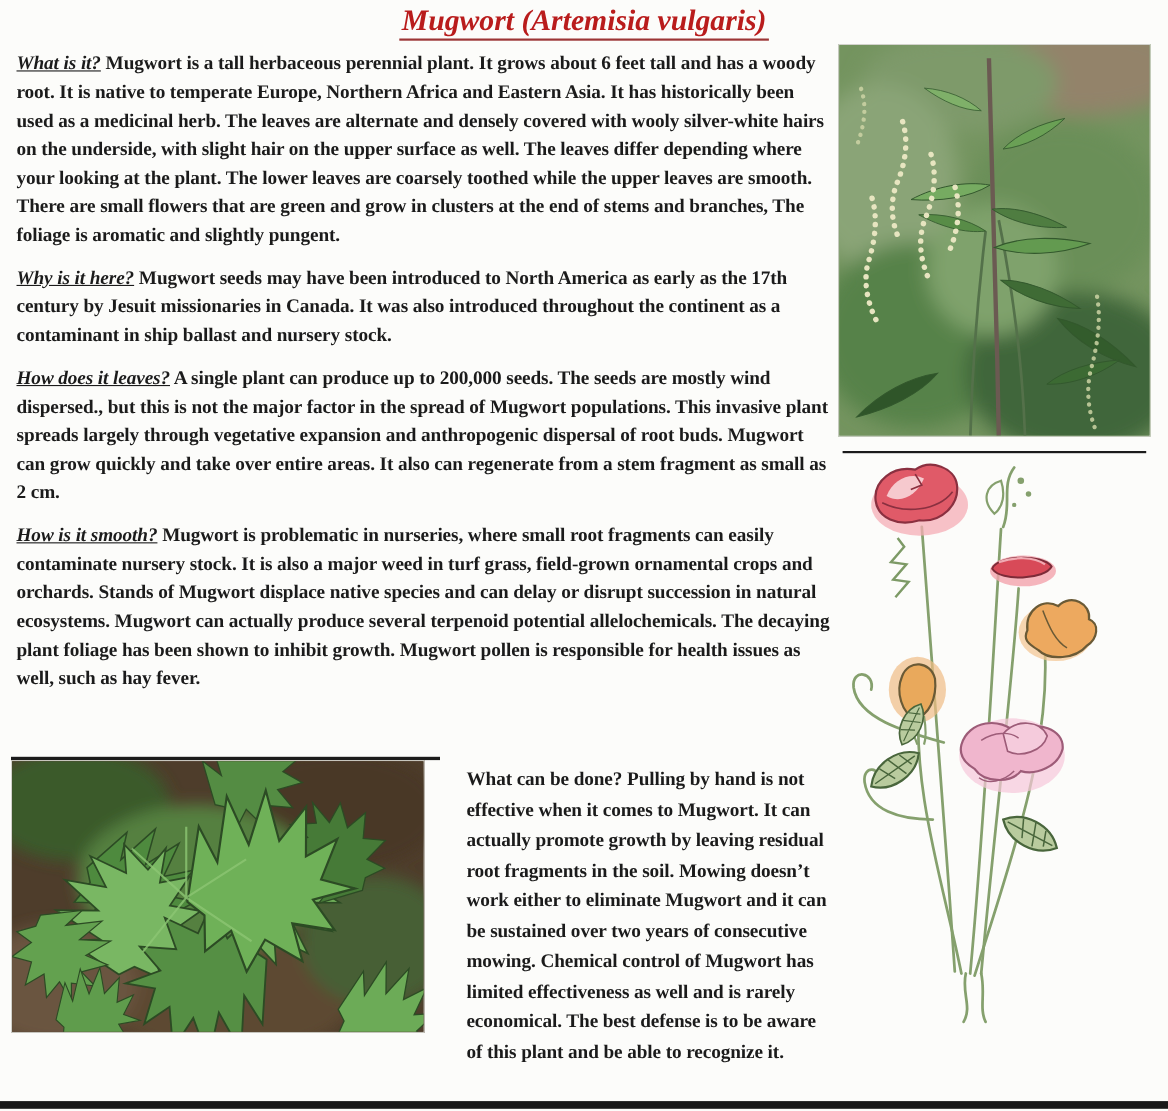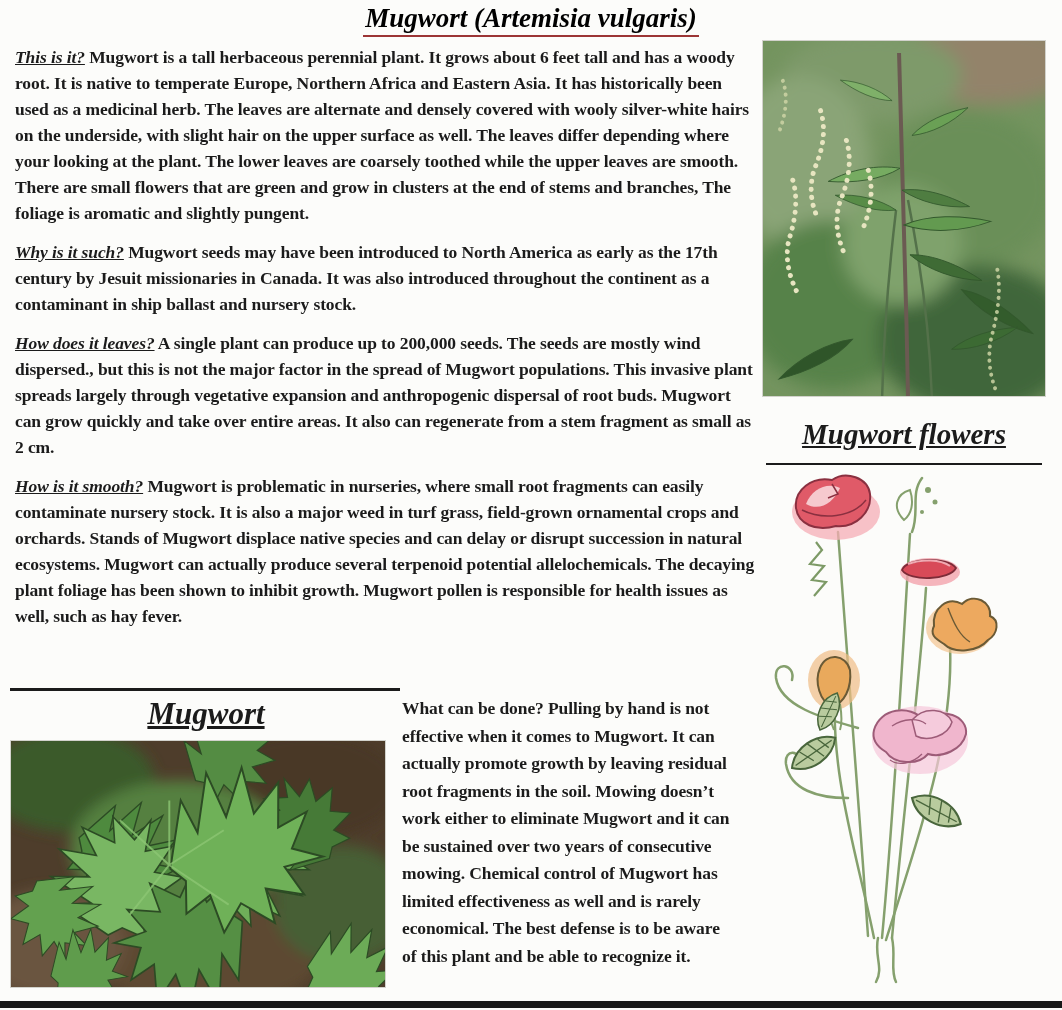--- a/index.html
+++ b/index.html
@@ -4,21 +4,21 @@
 <style>
   html,body{margin:0;padding:0;}
   body{
     width:1062px;height:1010px;position:relative;overflow:hidden;
     background:#fcfcfa;
     font-family:"Liberation Serif","DejaVu Serif",serif;
     color:#1b1b1b;
   }
   .page-title{
     position:absolute;left:0;top:3px;width:1062px;text-align:center;
-    font-style:italic;font-weight:700;font-size:27px;color:#000000;
+    font-style:italic;font-weight:700;font-size:27px;color:#b91c1c;
   }
   .page-title .tspan{
     display:inline-block;border-bottom:2px solid #9c3535;padding:0 2px 1px 2px;
   }
   .left-col{
     position:absolute;left:15px;top:44px;width:740px;
   }
   .section{
     margin:0 0 13px 0;
     font-size:17.5px;font-weight:700;line-height:26px;letter-spacing:-0.1px;
@@ -33,21 +33,21 @@
   .fig-left{width:392px;flex:0 0 392px;}
   .rule-left{height:3px;background:#1b1b1b;width:390px;}
   .fig-caption{
     text-align:center;font-style:italic;font-weight:700;font-size:31px;
     text-decoration:underline;margin:6px 0 9px 0;line-height:34px;
   }
   .photo-left{
     width:374px;height:246px;border:1px solid #d2d2cc;background:#4e3d2b;display:block;
   }
   .done-col{
-    width:334px;padding-top:7px;
+    width:334px;margin-left:22px;padding-top:7px;
     font-size:17.5px;font-weight:700;line-height:27.5px;letter-spacing:-0.1px;
   }
   .right-col{
     position:absolute;left:762px;top:40px;width:284px;
   }
   .photo-right{
     width:282px;height:355px;border:1px solid #d2d2cc;background:#74945f;display:block;
   }
   .flowers-caption{
     margin-top:21px;text-align:center;font-style:italic;font-weight:700;font-size:29px;
@@ -61,41 +61,40 @@
 </style>
 </head>
 <body>
 
 <div class="page-title">
   <span class="tspan">Mugwort (Artemisia vulgaris)</span>
 </div>
 
 <div class="left-col">
   <p class="section">
-    <span class="h">This is it?</span>
+    <span class="h">What is it?</span>
     <span>Mugwort is a tall herbaceous perennial plant. It grows about 6 feet tall and has a woody root. It is native to temperate Europe, Northern Africa and Eastern Asia. It has historically been used as a medicinal herb. The leaves are alternate and densely covered with wooly silver-white hairs on the underside, with slight hair on the upper surface as well. The leaves differ depending where your looking at the plant. The lower leaves are coarsely toothed while the upper leaves are smooth. There are small flowers that are green and grow in clusters at the end of stems and branches, The foliage is aromatic and slightly pungent.</span>
   </p>
   <p class="section">
-    <span class="h">Why is it such?</span>
+    <span class="h">Why is it here?</span>
     <span>Mugwort seeds may have been introduced to North America as early as the 17th century by Jesuit missionaries in Canada. It was also introduced throughout the continent as a contaminant in ship ballast and nursery stock.</span>
   </p>
   <p class="section">
     <span class="h">How does it leaves?</span>
     <span>A single plant can produce up to 200,000 seeds. The seeds are mostly wind dispersed., but this is not the major factor in the spread of Mugwort populations. This invasive plant spreads largely through vegetative expansion and anthropogenic dispersal of root buds. Mugwort can grow quickly and take over entire areas. It also can regenerate from a stem fragment as small as 2 cm.</span>
   </p>
   <p class="section sec4">
     <span class="h">How is it smooth?</span>
     <span>Mugwort is problematic in nurseries, where small root fragments can easily contaminate nursery stock. It is also a major weed in turf grass, field-grown ornamental crops and orchards. Stands of Mugwort displace native species and can delay or disrupt succession in natural ecosystems. Mugwort can actually produce several terpenoid potential allelochemicals. The decaying plant foliage has been shown to inhibit growth. Mugwort pollen is responsible for health issues as well, such as hay fever.</span>
   </p>
 </div>
 
 <div class="bottom-row">
   <div class="fig-left">
     <div class="rule-left"></div>
-    <div class="fig-caption">Mugwort</div>
 
     <svg class="photo-left" viewBox="0 0 378 248" preserveAspectRatio="none">
       <defs>
         <filter id="blurB" x="-30%" y="-30%" width="160%" height="160%">
             <feGaussianBlur stdDeviation="7"></feGaussianBlur>
           </filter>
         <polygon id="jag" points="0,2 14,-30 18,-12 30,-40 34,-16 48,-38 48,-14 64,-26 58,-4 74,-8 62,8 76,16 56,16 62,32 44,24 44,42 30,28 18,40 16,20 2,26 6,10"></polygon>
       </defs>
       <rect width="378" height="248" fill="#4e3d2b"></rect>
       <g filter="url(#blurB)">
@@ -167,21 +166,20 @@
       <path d="M84,100 C90,120 86,142 78,160 C72,178 74,196 82,214"></path>
       <path d="M30,140 C36,160 32,182 26,200 C22,218 26,236 34,252"></path>
       <path d="M106,130 C112,150 108,172 100,190"></path>
     </g>
     <g fill="none" stroke="#cdd4a5" stroke-width="4" stroke-dasharray="0.1 7" stroke-linecap="round" opacity="0.85">
       <path d="M236,230 C240,252 236,276 230,298 C226,316 228,334 234,350"></path>
       <path d="M20,40 C26,58 22,76 16,92"></path>
     </g>
   </svg>
 
-  <div class="flowers-caption">Mugwort flowers</div>
   <div class="rule-right"></div>
 
   <svg class="illustration" viewBox="0 0 284 520" preserveAspectRatio="none">
     <g fill="none" stroke="#85a06d" stroke-width="2.5" stroke-linecap="round">
       <path d="M76,64 C82,160 96,320 106,468"></path>
       <path d="M164,120 C158,210 142,340 130,470"></path>
       <path d="M188,178 C192,270 156,370 124,472"></path>
       <path d="M74,216 C66,300 96,390 112,470"></path>
       <path d="M148,66 C142,160 134,320 120,470"></path>
       <path d="M96,260 C60,250 18,238 14,210 C12,192 34,196 30,212"></path>

